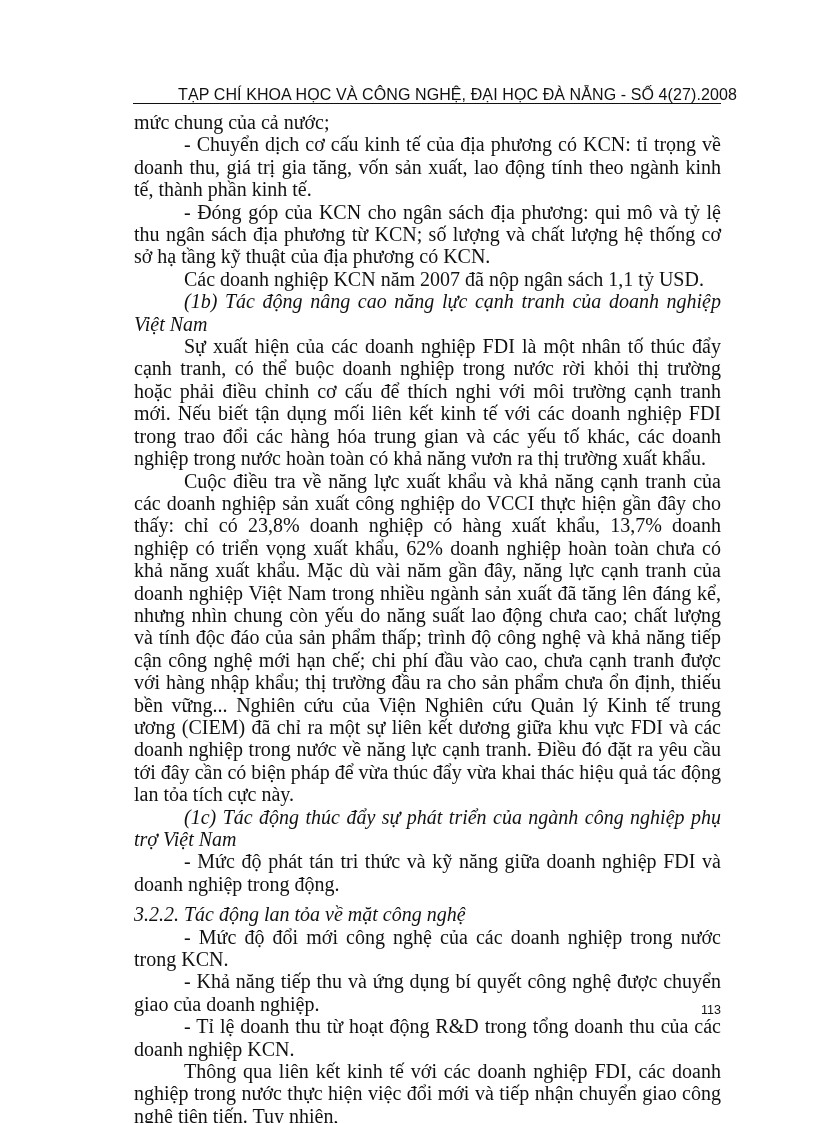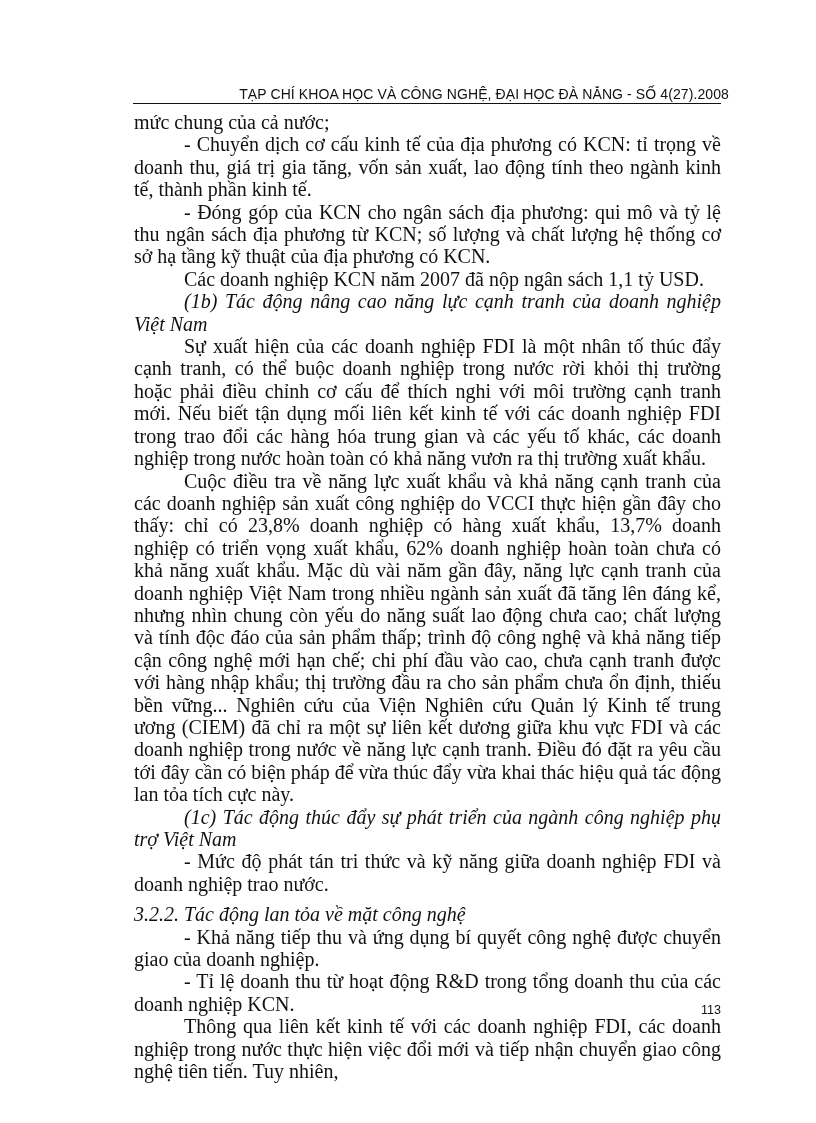--- a/index.html
+++ b/index.html
@@ -1,20 +1,20 @@
 <!DOCTYPE html>
 <html><head>
 <meta charset="utf-8">
 <style>
   html, body { margin:0; padding:0; background:#ffffff; }
   body { width:816px; height:1123px; position:relative; overflow:hidden; }
   .page { position:absolute; left:134px; top:0; width:587px; }
   .running-header {
-    position:absolute; left:8px; top:86px; width:587px; text-align:right;
-    font-family:"Liberation Sans", sans-serif; font-size:14px; color:#111;
+    position:absolute; left:16px; top:86px; width:587px; text-align:right;
+    font-family:"Liberation Sans", sans-serif; font-size:16px; color:#111;
     letter-spacing:0.1px;
   }
   .header-rule { position:absolute; left:-1px; top:103px; width:588px; height:0; border-top:1.3px solid #111; }
   .body-text {
     position:absolute; left:0; top:111px; width:587px;
     font-family:"Liberation Serif", serif; font-size:20px; line-height:22.4px; color:#111;
     text-align:justify;
   }
   .body-text p { margin:0; }
   .indent { text-indent:50px; }
@@ -34,21 +34,22 @@
 
   <div class="body-text">
     <p>mức chung của cả nước;</p>
     <p class="indent">- Chuyển dịch cơ cấu kinh tế của địa phương có KCN: tỉ trọng về doanh thu, giá trị gia tăng, vốn sản xuất, lao động tính theo ngành kinh tế, thành phần kinh tế.</p>
     <p class="indent">- Đóng góp của KCN cho ngân sách địa phương: qui mô và tỷ lệ thu ngân sách địa phương từ KCN; số lượng và chất lượng hệ thống cơ sở hạ tầng kỹ thuật của địa phương có KCN.</p>
     <p class="indent">Các doanh nghiệp KCN năm 2007 đã nộp ngân sách 1,1 tỷ USD.</p>
     <p class="indent italic">(1b) Tác động nâng cao năng lực cạnh tranh của doanh nghiệp Việt Nam</p>
     <p class="indent">Sự xuất hiện của các doanh nghiệp FDI là một nhân tố thúc đẩy cạnh tranh, có thể buộc doanh nghiệp trong nước rời khỏi thị trường hoặc phải điều chỉnh cơ cấu để thích nghi với môi trường cạnh tranh mới. Nếu biết tận dụng mối liên kết kinh tế với các doanh nghiệp FDI trong trao đổi các hàng hóa trung gian và các yếu tố khác, các doanh nghiệp trong nước hoàn toàn có khả năng vươn ra thị trường xuất khẩu.</p>
     <p class="indent">Cuộc điều tra về năng lực xuất khẩu và khả năng cạnh tranh của các doanh nghiệp sản xuất công nghiệp do VCCI thực hiện gần đây cho thấy: chỉ có 23,8% doanh nghiệp có hàng xuất khẩu, 13,7% doanh nghiệp có triển vọng xuất khẩu, 62% doanh nghiệp hoàn toàn chưa có khả năng xuất khẩu. Mặc dù vài năm gần đây, năng lực cạnh tranh của doanh nghiệp Việt Nam trong nhiều ngành sản xuất đã tăng lên đáng kể, nhưng nhìn chung còn yếu do năng suất lao động chưa cao; chất lượng và tính độc đáo của sản phẩm thấp; trình độ công nghệ và khả năng tiếp cận công nghệ mới hạn chế; chi phí đầu vào cao, chưa cạnh tranh được với hàng nhập khẩu; thị trường đầu ra cho sản phẩm chưa ổn định, thiếu bền vững... Nghiên cứu của Viện Nghiên cứu Quản lý Kinh tế trung ương (CIEM) đã chỉ ra một sự liên kết dương giữa khu vực FDI và các doanh nghiệp trong nước về năng lực cạnh tranh. Điều đó đặt ra yêu cầu tới đây cần có biện pháp để vừa thúc đẩy vừa khai thác hiệu quả tác động lan tỏa tích cực này.</p>
     <p class="indent italic">(1c) Tác động thúc đẩy sự phát triển của ngành công nghiệp phụ trợ Việt Nam</p>
-    <p class="indent">- Mức độ phát tán tri thức và kỹ năng giữa doanh nghiệp FDI và doanh nghiệp trao nước.</p>
+    <p class="indent">- Mức độ phát tán tri thức và kỹ năng giữa doanh nghiệp FDI và doanh nghiệp trong động.</p>
     <p class="heading">3.2.2. Tác động lan tỏa về mặt công nghệ</p>
+    <p class="indent">- Mức độ đổi mới công nghệ của các doanh nghiệp trong nước trong KCN.</p>
     <p class="indent">- Khả năng tiếp thu và ứng dụng bí quyết công nghệ được chuyển giao của doanh nghiệp.</p>
     <p class="indent">- Tỉ lệ doanh thu từ hoạt động R&amp;D trong tổng doanh thu của các doanh nghiệp KCN.</p>
     <p class="indent">Thông qua liên kết kinh tế với các doanh nghiệp FDI, các doanh nghiệp trong nước thực hiện việc đổi mới và tiếp nhận chuyển giao công nghệ tiên tiến. Tuy nhiên,</p>
   </div>
 
   <div class="page-number">113</div>
 </div>
 
 </body></html>

